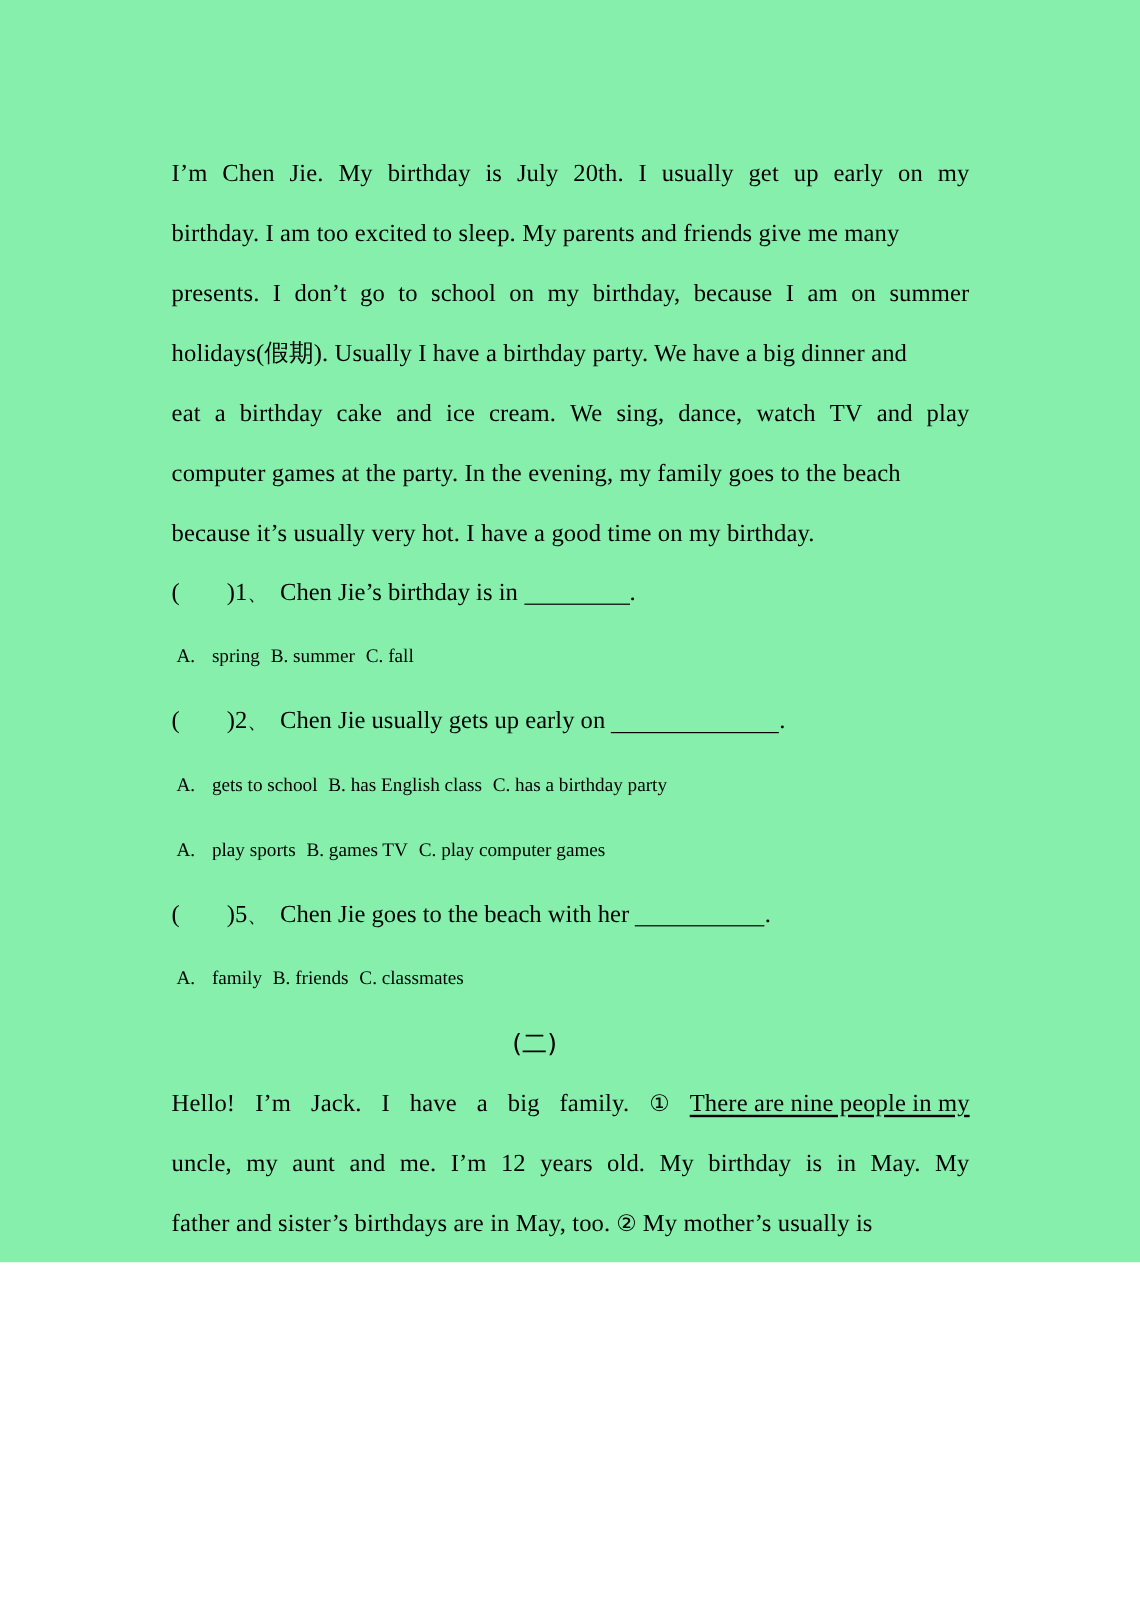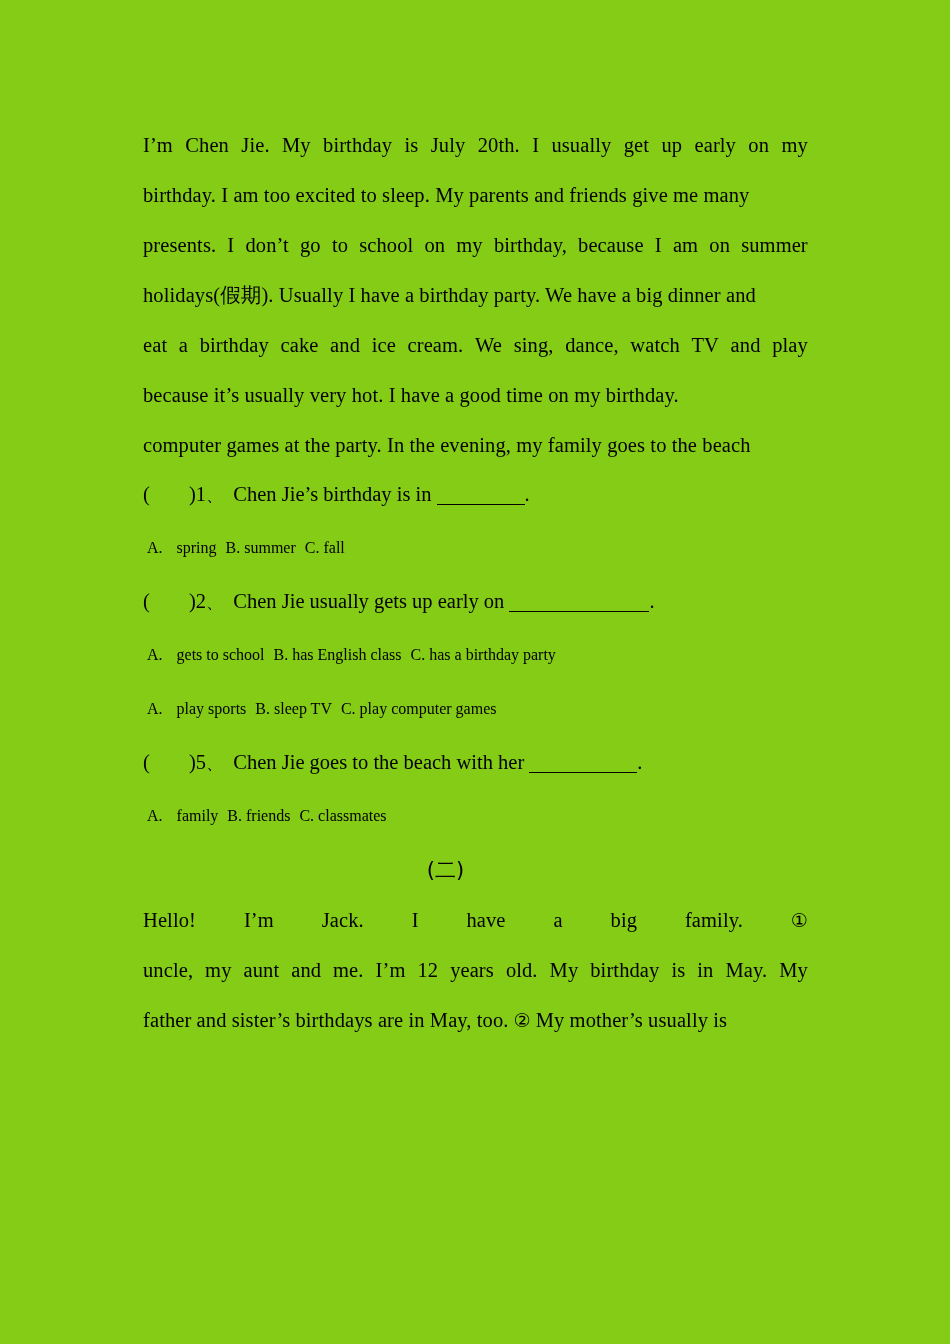--- a/index.html
+++ b/index.html
@@ -8,22 +8,22 @@
     padding: 0;
     background: #ffffff;
   }
   body {
     font-family: "Liberation Serif", "DejaVu Serif", serif;
     color: #000000;
   }
   .page {
     position: relative;
     width: 950px;
-    height: 1344px;
-    background: #84cc16;
+    height: 1052px;
+    background: #86efac;
     overflow: hidden;
     box-sizing: border-box;
   }
   .content {
     position: absolute;
     left: 143px;
     top: 120px;
     width: 665px;
   }
 
@@ -157,41 +157,41 @@
         <span>cream.</span>
         <span>We</span>
         <span>sing,</span>
         <span>dance,</span>
         <span>watch</span>
         <span>TV</span>
         <span>and</span>
         <span>play</span>
       </span>
 
+      <span class="ln">computer games at the party. In the evening, my family goes to the beach</span>
       <span class="ln">because it’s usually very hot. I have a good time on my birthday.</span>
-      <span class="ln">computer games at the party. In the evening, my family goes to the beach</span>
     </div>
 
     <p class="qline">
       <span class="paren-box"><span>(</span></span><span>)</span><span>1</span><span class="qnum-sep">、</span>&nbsp;&nbsp;<span>Chen Jie’s birthday is in</span>&nbsp;<span class="gap" style="width:88px"></span><span>.</span>
     </p>
     <p class="opts">
       <span>A.</span><span class="opt-indent"></span><span>spring</span><span class="opt-sp"></span><span>B. summer</span><span class="opt-sp"></span><span>C. fall</span>
     </p>
 
     <p class="qline">
       <span class="paren-box"><span>(</span></span><span>)</span><span>2</span><span class="qnum-sep">、</span>&nbsp;&nbsp;<span>Chen Jie usually gets up early on</span>&nbsp;<span class="gap" style="width:140px"></span><span>.</span>
     </p>
 
     <p class="opts">
       <span>A.</span><span class="opt-indent"></span><span>gets to school</span><span class="opt-sp"></span><span>B. has English class</span><span class="opt-sp"></span><span>C. has a birthday party</span>
     </p>
 
     <p class="opts">
-      <span>A.</span><span class="opt-indent"></span><span>play sports</span><span class="opt-sp"></span><span>B. sleep TV</span><span class="opt-sp"></span><span>C. play computer games</span>
+      <span>A.</span><span class="opt-indent"></span><span>play sports</span><span class="opt-sp"></span><span>B. games TV</span><span class="opt-sp"></span><span>C. play computer games</span>
     </p>
 
     <p class="qline">
       <span class="paren-box"><span>(</span></span><span>)</span><span>5</span><span class="qnum-sep">、</span>&nbsp;&nbsp;<span>Chen Jie goes to the beach with her</span>&nbsp;<span class="gap" style="width:108px"></span><span>.</span>
     </p>
     <p class="opts">
       <span>A.</span><span class="opt-indent"></span><span>family</span><span class="opt-sp"></span><span>B. friends</span><span class="opt-sp"></span><span>C. classmates</span>
     </p>
 
     <p class="section-head">(二)</p>
@@ -201,20 +201,21 @@
       <span class="ln just">
         <span>Hello!</span>
         <span>I’m</span>
         <span>Jack.</span>
         <span>I</span>
         <span>have</span>
         <span>a</span>
         <span>big</span>
         <span>family.</span>
         <span class="circled">①</span>
+        <span class="ul">There are nine people in my</span>
       </span>
 
 
       <span class="ln just">
         <span>uncle,</span>
         <span>my</span>
         <span>aunt</span>
         <span>and</span>
         <span>me.</span>
         <span>I’m</span>

